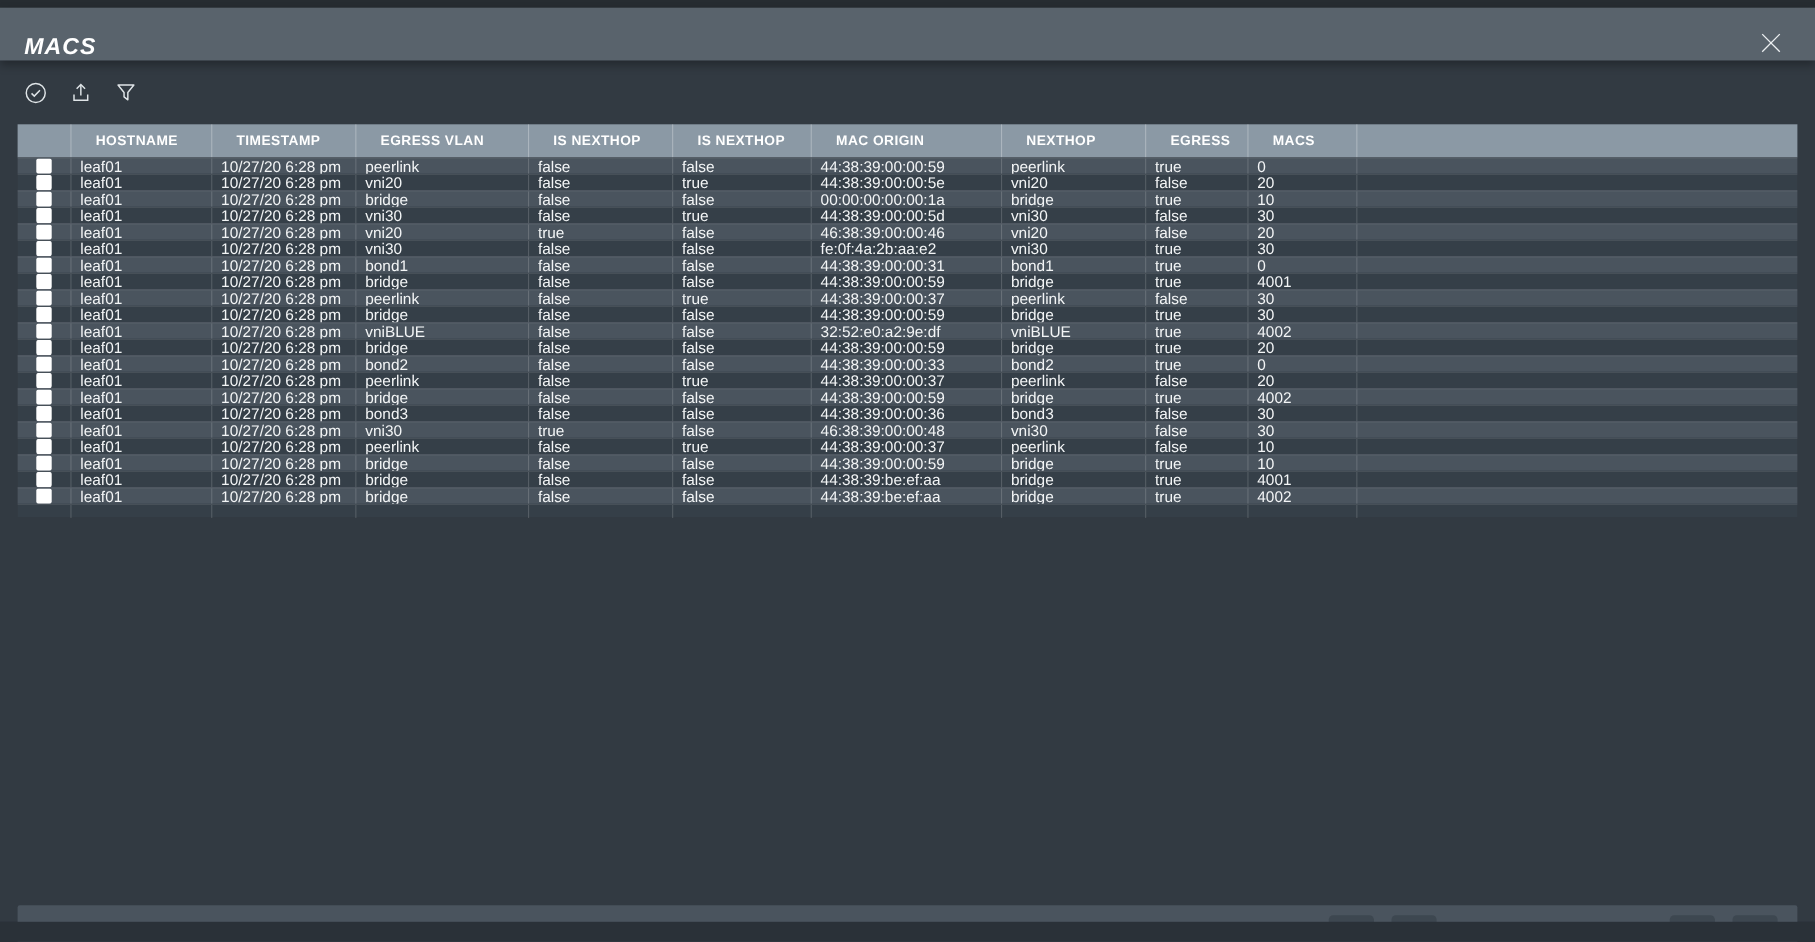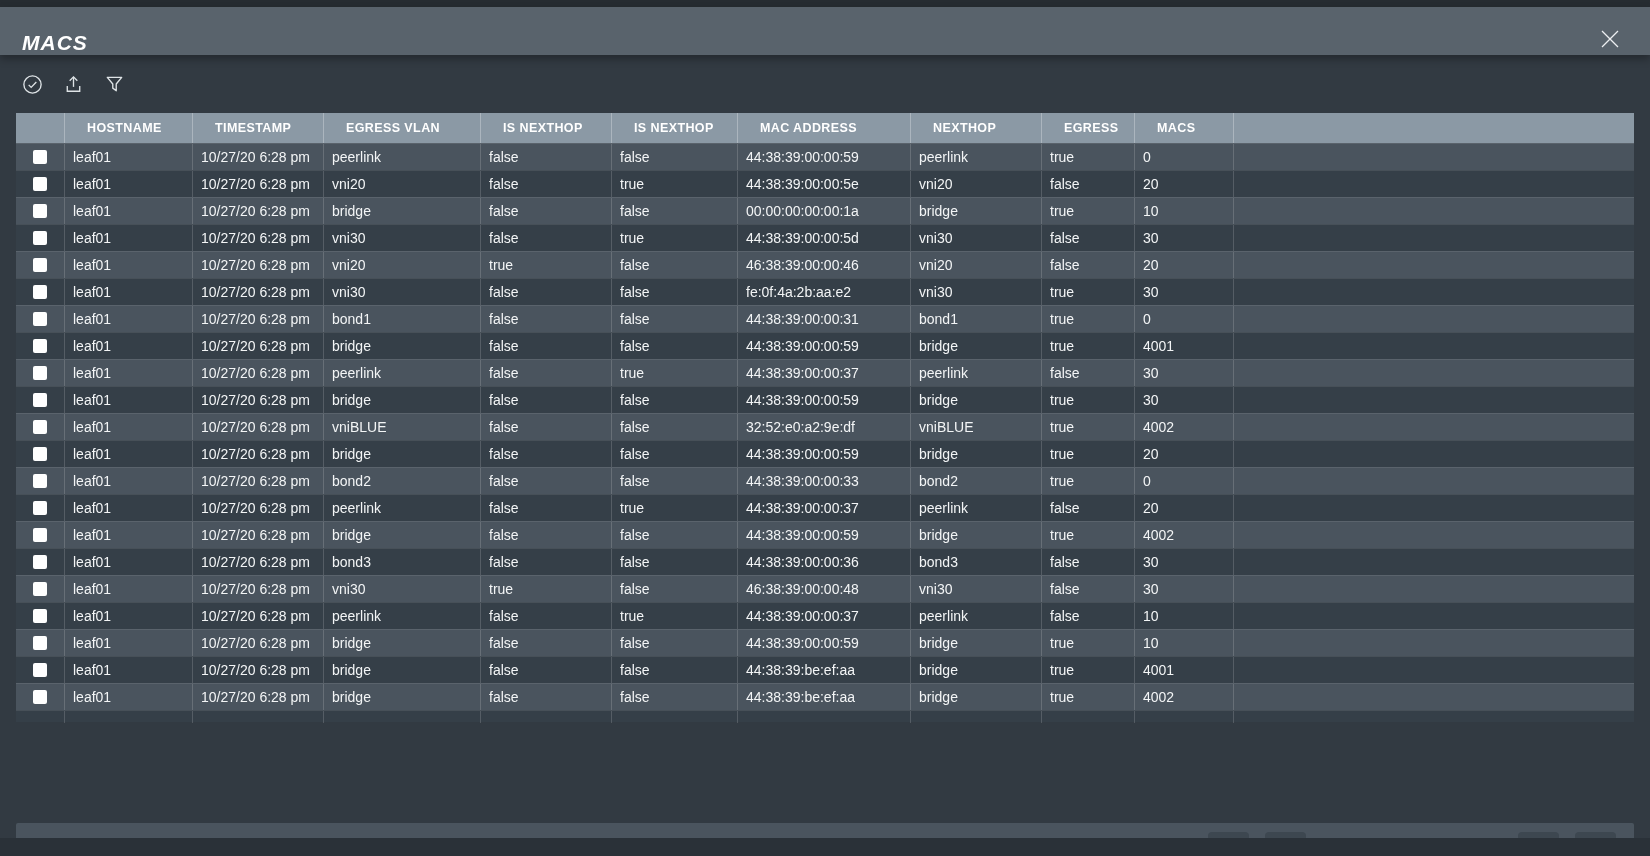--- a/index.html
+++ b/index.html
@@ -22,21 +22,21 @@
   
   .grid-row { display:grid;
     grid-template-columns:48px 128px 131px 157px 131px 126px 173px 131px 93px 99px minmax(0,1fr); }
   .thead-row { height:30px; background:#8b99a5; }
   .th { color:#ffffff; font-size:12.5px; font-weight:700; letter-spacing:.4px;
     display:flex; align-items:center; padding-left:22px;
     border-left:1px solid rgba(255,255,255,.28); overflow:hidden; white-space:nowrap; }
   .th-check { border-left:none; }
 
   .tbody {}
-  .tr { height:27px; border-top:1px solid rgba(255,255,255,.09); }
+  .tr { height:15px; border-top:1px solid rgba(255,255,255,.09); }
   .tr.odd  { background:#4a545e; }
   .tr.even { background:#353f48; }
   .td { color:#f3f5f6; font-size:14px; display:flex; align-items:center;
     padding-left:8px; border-left:1px solid rgba(255,255,255,.16);
     overflow:hidden; white-space:nowrap; }
   .td-check { border-left:none; justify-content:center; padding-left:0; }
   .td-check input { appearance:none; -webkit-appearance:none; width:14px; height:14px;
     background:#ffffff; border:none; border-radius:2px; cursor:pointer; }
   .tr.sliver { height:12px; background:#353f48; border-top:1px solid rgba(255,255,255,.09); }
   .tr.sliver .td { height:12px; }
@@ -102,21 +102,21 @@
     </div>
 
     <div>
       <div class="grid-row thead-row">
         <div class="th th-check"></div>
         <div class="th">HOSTNAME</div>
         <div class="th">TIMESTAMP</div>
         <div class="th">EGRESS VLAN</div>
         <div class="th">IS NEXTHOP</div>
         <div class="th">IS NEXTHOP</div>
-        <div class="th">MAC ADDRESS</div>
+        <div class="th">MAC ORIGIN</div>
         <div class="th">NEXTHOP</div>
         <div class="th">EGRESS</div>
         <div class="th">MACS</div>
         <div class="th"></div>
       </div>
 
       <div class="tbody">
           <div class="grid-row tr odd">
     <div class="td td-check">
       <input type="checkbox" style="">

